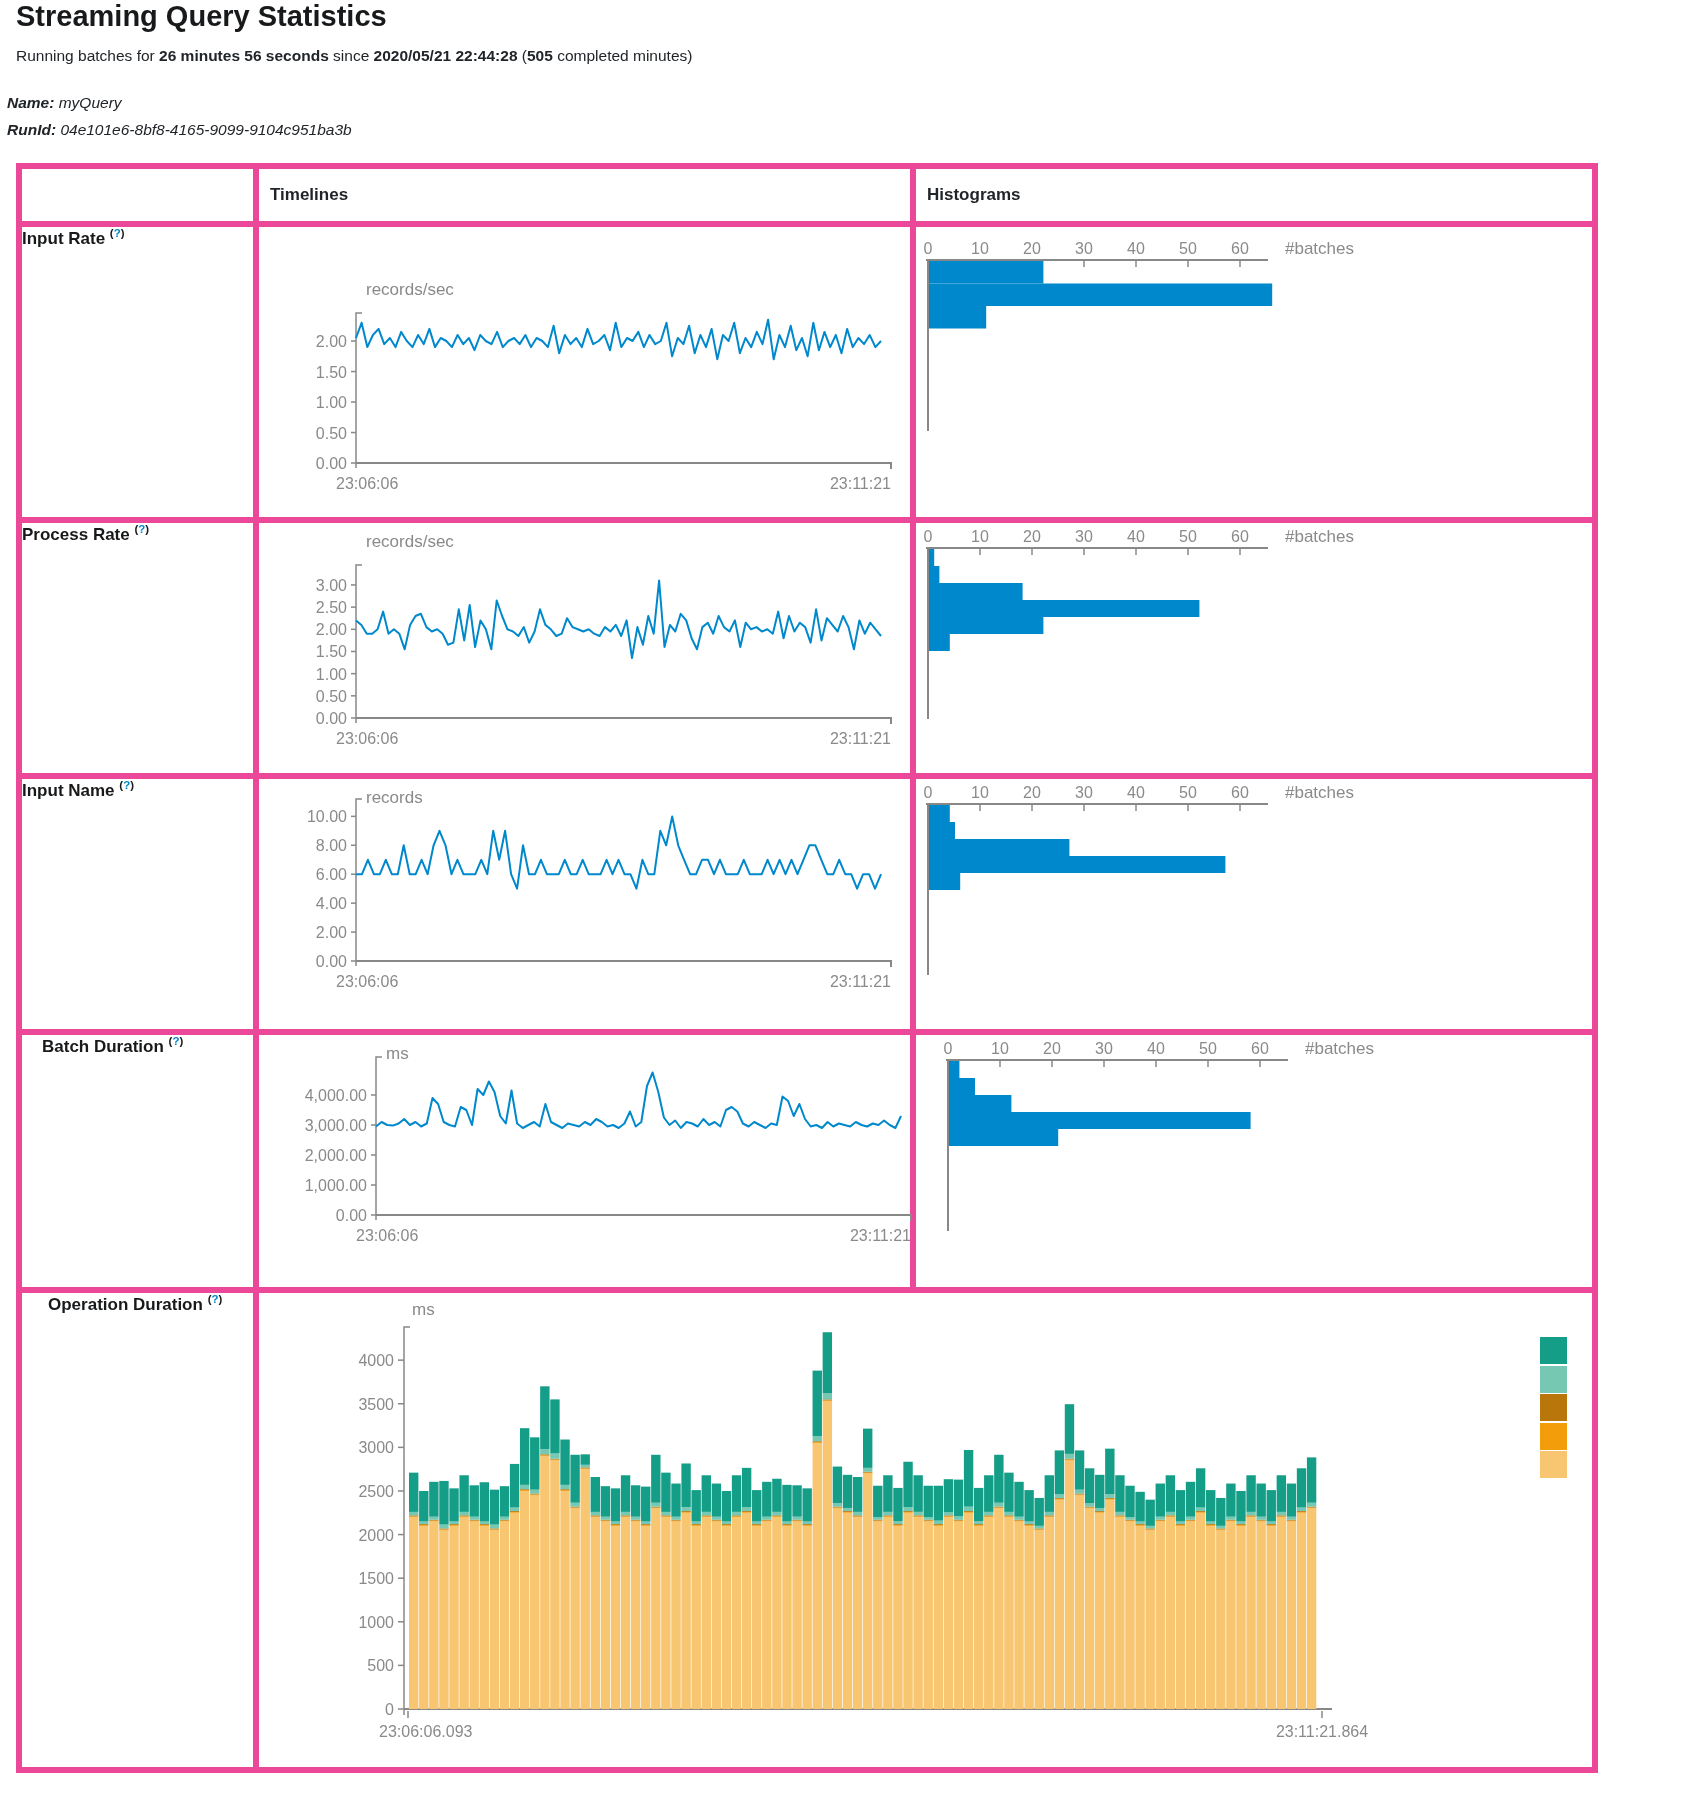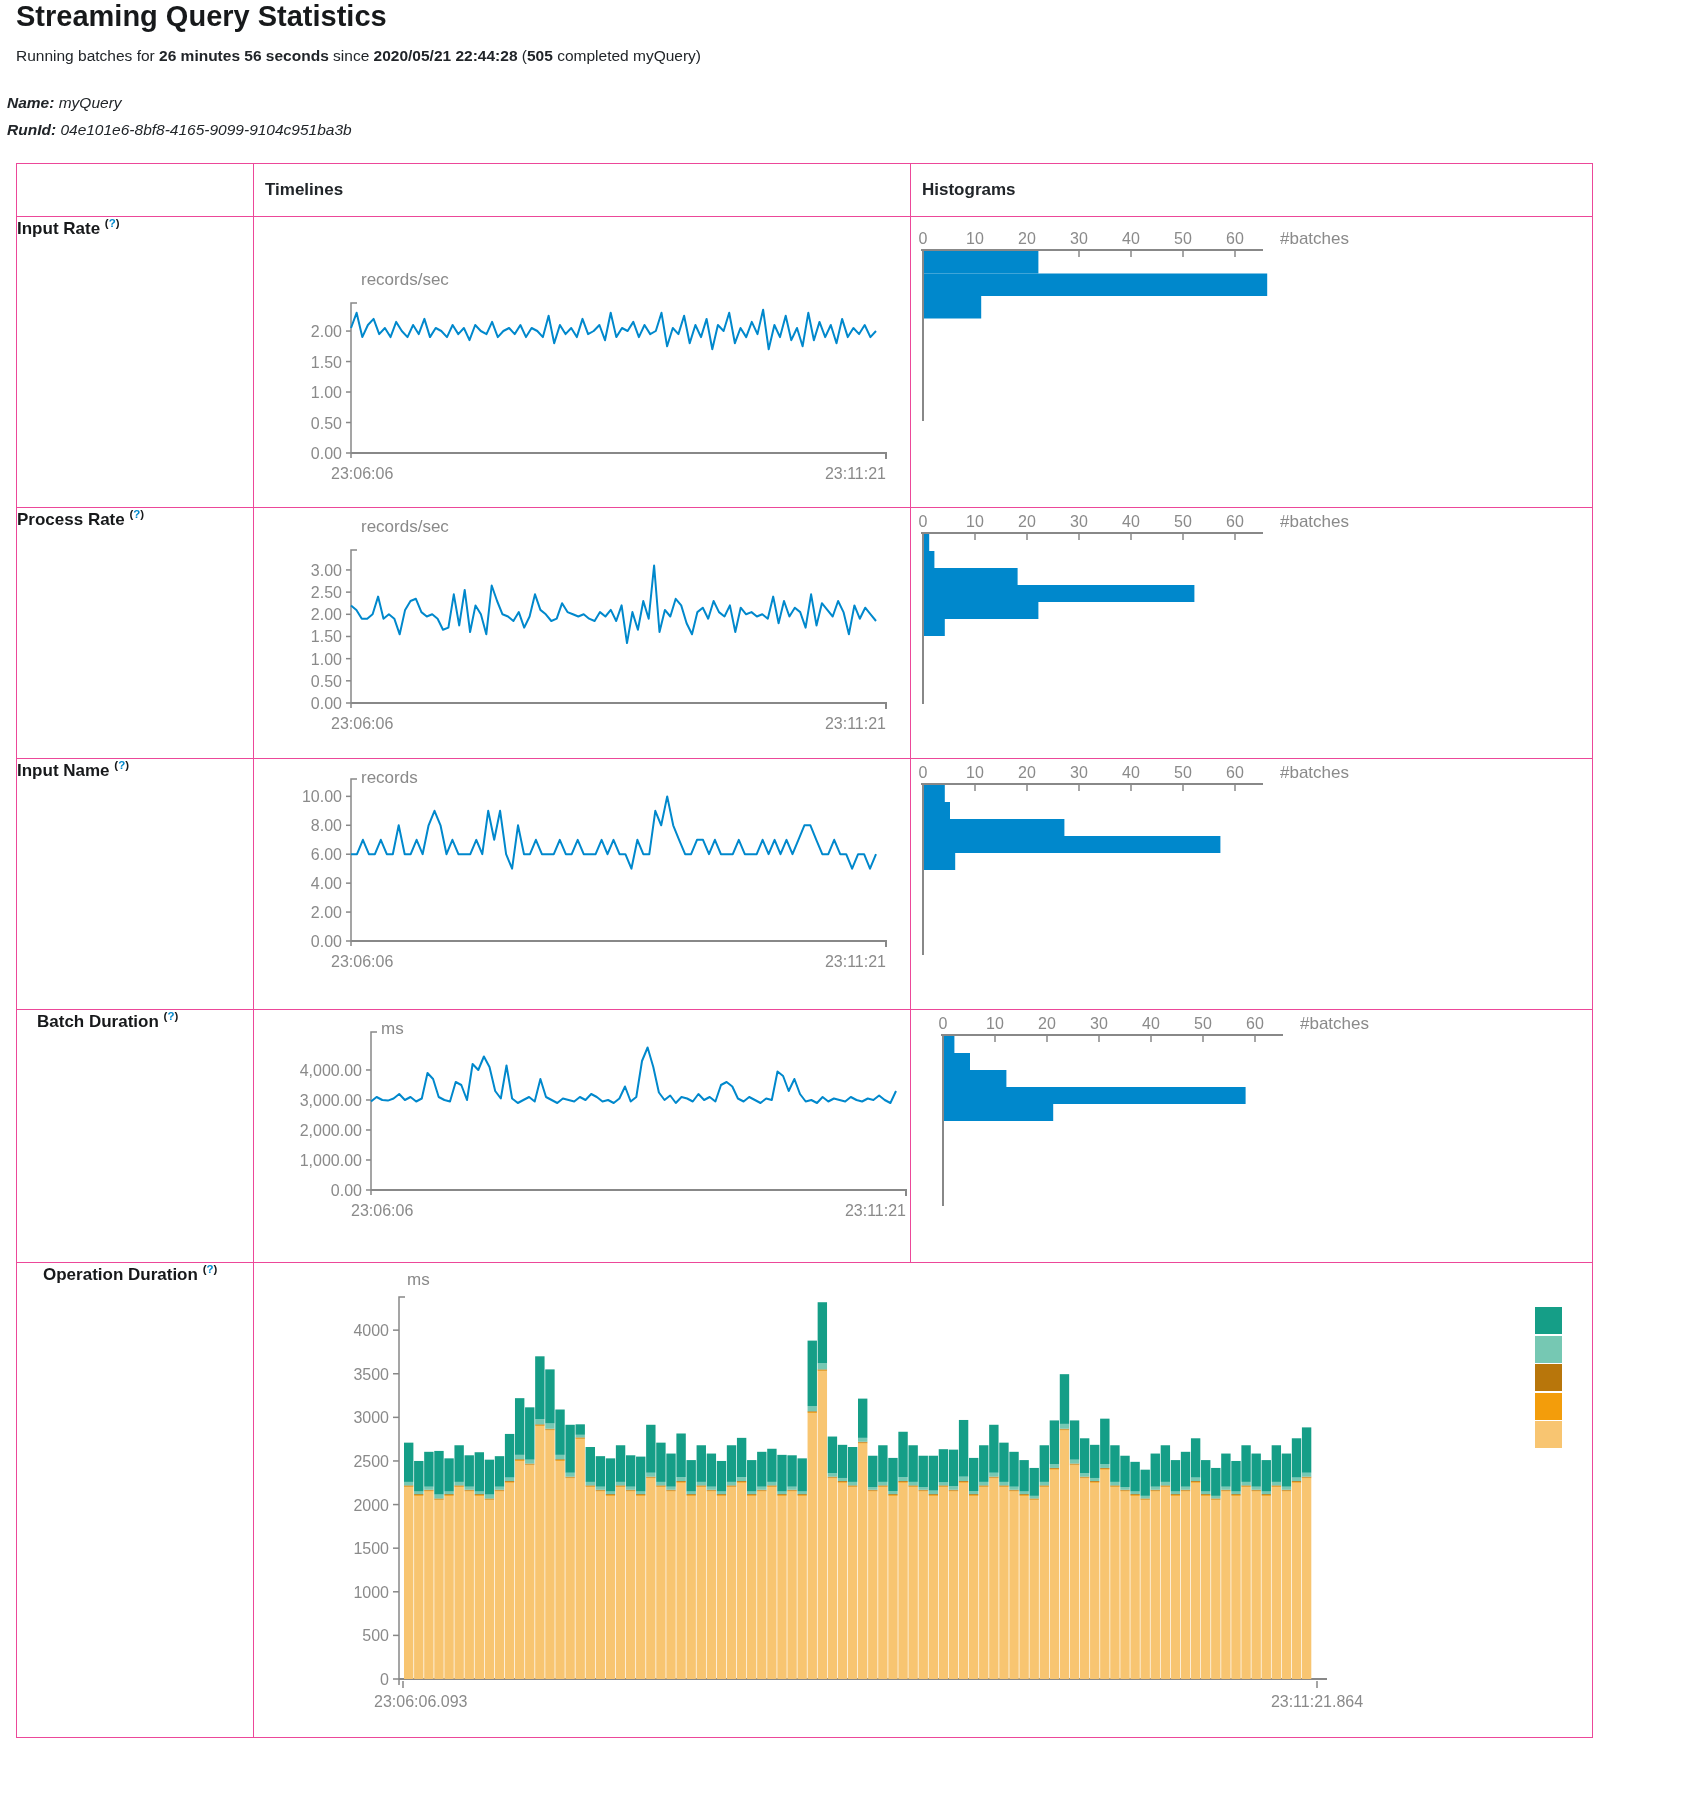--- a/index.html
+++ b/index.html
@@ -4,21 +4,21 @@
 <style>
   html,body{margin:0;padding:0;background:#ffffff;}
   body{width:1693px;height:1820px;overflow:hidden;font-family:"Liberation Sans",sans-serif;color:#212529;}
   .page{position:relative;width:1693px;height:1820px;}
   h1{margin:0 0 0 16px;font-size:29px;font-weight:700;color:#17191b;}
   .summary{margin:14px 0 0 16px;font-size:15.5px;color:#212529;}
   .summary b{font-weight:700;}
   .query-info{margin:24px 0 0 7px;font-size:15.5px;line-height:27px;font-style:italic;}
   .query-info b{font-weight:700;}
   table.stats{border-collapse:collapse;table-layout:fixed;width:1576px;margin:20px 0 0 16px;}
-  table.stats th, table.stats td{border:1px solid #ec4899;padding:0;vertical-align:top;}
+  table.stats th, table.stats td{border:6px solid #ec4899;padding:0;vertical-align:top;}
   table.stats thead th{height:52px;vertical-align:middle;text-align:left;font-size:17px;font-weight:700;color:#212529;padding-left:11px;}
   tr.r1 td{height:290px;} tr.r2 td{height:250px;} tr.r3 td{height:250px;}
   tr.r4 td{height:252px;padding-left:20px;} tr.r5 td{height:472px;padding-left:26px;}
   td.rowlabel{vertical-align:middle;padding-left:12px;font-size:17px;font-weight:700;color:#17191b;}
   td.rowlabel sup{font-size:11.5px;font-weight:700;}
   td.rowlabel sup .q{color:#0088cc;}
   .tl-chart{margin:2px 0 0 2px;}
   tr.r1 .tl-chart{margin-top:46px;}
   .hs-chart{margin:4px 0 0 4px;}
   tr.r1 .hs-chart{margin-top:12px;}
@@ -29,21 +29,21 @@
   svg text{font-family:"Liberation Sans",sans-serif;}
   svg .tick{font-size:16px;fill:#8a8a8a;}
   svg .unit{font-size:17px;fill:#8a8a8a;}
 </style>
 </head>
 <body>
 
 <div class="page">
   <h1>Streaming Query Statistics</h1>
 
-  <p class="summary"><span>Running batches for </span><b>26 minutes 56 seconds</b><span> since </span><b>2020/05/21 22:44:28</b><span> (</span><b>505</b><span> completed myQuery)</span></p>
+  <p class="summary"><span>Running batches for </span><b>26 minutes 56 seconds</b><span> since </span><b>2020/05/21 22:44:28</b><span> (</span><b>505</b><span> completed minutes)</span></p>
 
   <div class="query-info">
     <div><b>Name:</b> <span>myQuery</span></div>
     <div><b>RunId:</b> <span>04e101e6-8bf8-4165-9099-9104c951ba3b</span></div>
   </div>
 
   <table class="stats">
     <colgroup>
         <col style="width:237px">
         <col style="width:657px">

